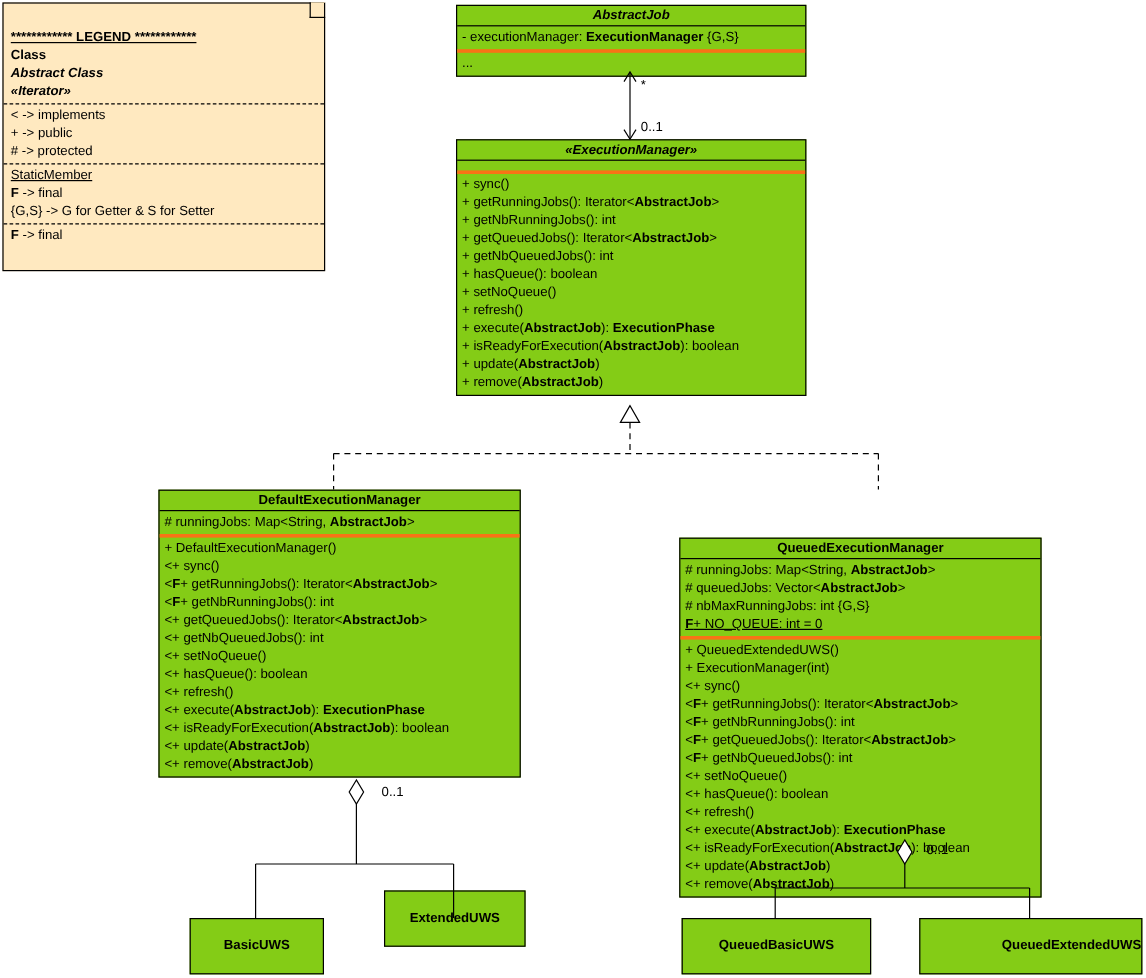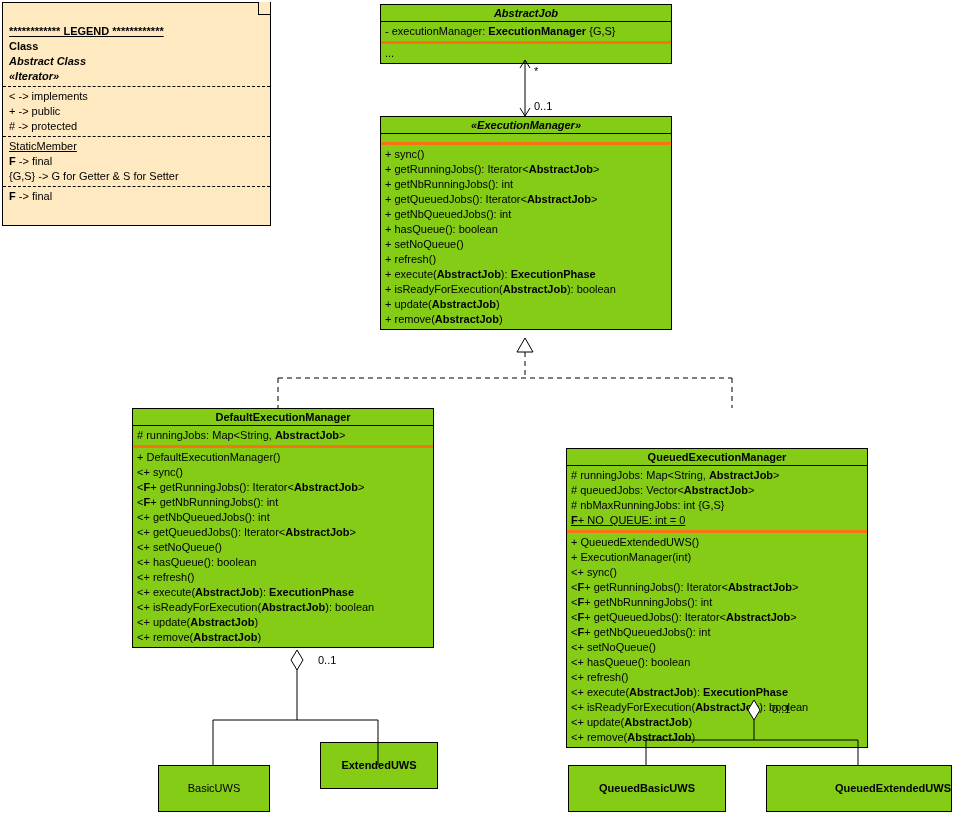--- a/index.html
+++ b/index.html
@@ -114,22 +114,22 @@
 <div class="box" style="left:132px; top:408px; width:300px;">
   <div class="sec-title">DefaultExecutionManager</div>
   <div class="sec">
     <div class="row"><span># runningJobs: Map&lt;String, </span><b>AbstractJob</b><span>&gt;</span></div>
   </div>
   <div class="sec">
     <div class="row">+ DefaultExecutionManager()</div>
     <div class="row">&lt;+ sync()</div>
     <div class="row"><span>&lt;</span><b>F</b><span>+ getRunningJobs(): Iterator&lt;</span><b>AbstractJob</b><span>&gt;</span></div>
     <div class="row"><span>&lt;</span><b>F</b><span>+ getNbRunningJobs(): int</span></div>
+    <div class="row"><span>&lt;+ getQueuedJobs(): Iterator&lt;</span><b>AbstractJob</b><span>&gt;</span></div>
     <div class="row">&lt;+ getNbQueuedJobs(): int</div>
-    <div class="row"><span>&lt;+ getQueuedJobs(): Iterator&lt;</span><b>AbstractJob</b><span>&gt;</span></div>
     <div class="row">&lt;+ setNoQueue()</div>
     <div class="row">&lt;+ hasQueue(): boolean</div>
     <div class="row">&lt;+ refresh()</div>
     <div class="row"><span>&lt;+ execute(</span><b>AbstractJob</b><span>): </span><b>ExecutionPhase</b></div>
     <div class="row"><span>&lt;+ isReadyForExecution(</span><b>AbstractJob</b><span>): boolean</span></div>
     <div class="row"><span>&lt;+ update(</span><b>AbstractJob</b><span>)</span></div>
     <div class="row"><span>&lt;+ remove(</span><b>AbstractJob</b><span>)</span></div>
   </div>
 </div>
 
@@ -153,21 +153,21 @@
     <div class="row">&lt;+ hasQueue(): boolean</div>
     <div class="row">&lt;+ refresh()</div>
     <div class="row"><span>&lt;+ execute(</span><b>AbstractJob</b><span>): </span><b>ExecutionPhase</b></div>
     <div class="row"><span>&lt;+ isReadyForExecution(</span><b>AbstractJob</b><span>): boolean</span></div>
     <div class="row"><span>&lt;+ update(</span><b>AbstractJob</b><span>)</span></div>
     <div class="row"><span>&lt;+ remove(</span><b>AbstractJob</b><span>)</span></div>
   </div>
 </div>
 
 <div class="box" style="left:158px; top:765px; width:110px; height:45px;">
-  <div style="text-align:center; line-height:45px; font-weight:normal;">BasicUWS</div>
+  <div style="text-align:center; line-height:45px; font-weight:bold;">BasicUWS</div>
 </div>
 <div class="box" style="left:320px; top:742px; width:116px; height:45px;">
   <div style="text-align:center; line-height:45px; font-weight:bold;">ExtendedUWS</div>
 </div>
 <div class="box" style="left:568px; top:765px; width:156px; height:45px;">
   <div style="text-align:center; line-height:45px; font-weight:bold;">QueuedBasicUWS</div>
 </div>
 <div class="box" style="left:766px; top:765px; width:184px; height:45px;">
   <div style="text-align:right; line-height:45px; font-weight:bold;">QueuedExtendedUWS</div>
 </div>

